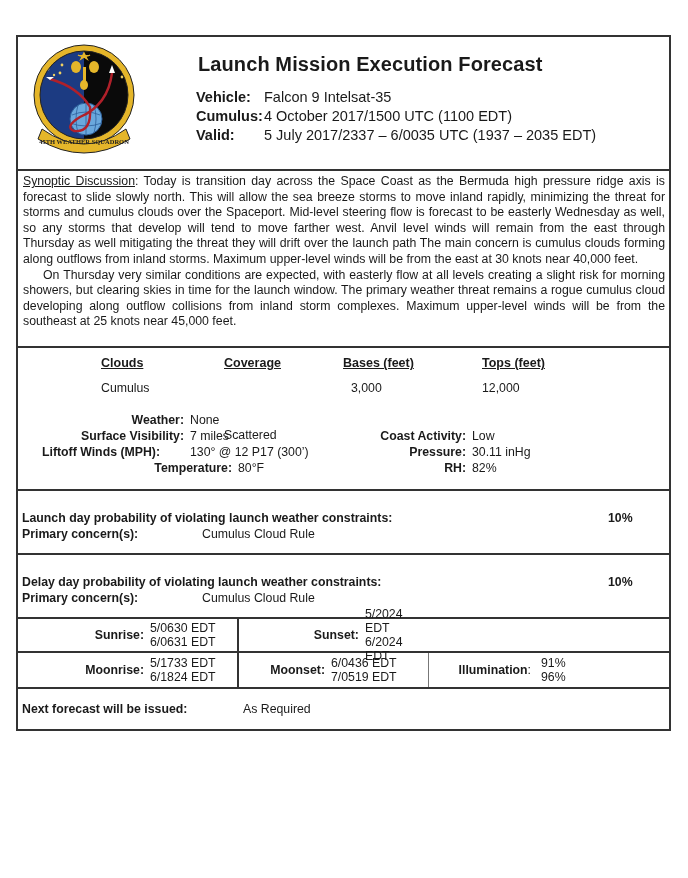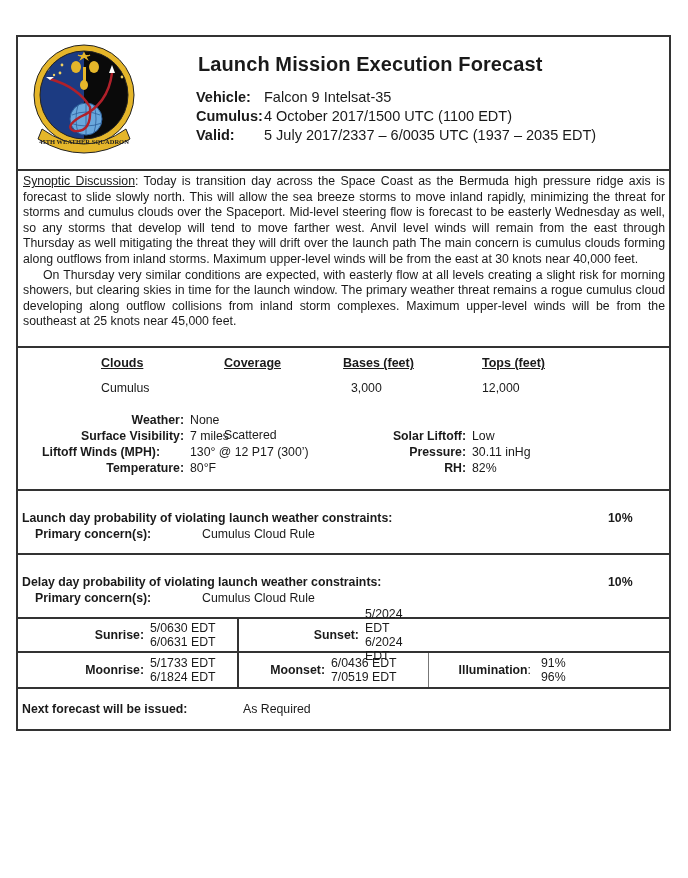--- a/index.html
+++ b/index.html
@@ -30,21 +30,21 @@
   .wxgrid { position: absolute; top: 64px; line-height: 16px; }
   .wxrow { display: flex; }
   .wxl { font-weight: bold; text-align: right; }
   .wxv { padding-left: 6px; }
 
   
   .prob { height: 64px; font-size: 12.3px; }
   .prob .line1 { position: absolute; left: 4px; top: 20px; font-weight: bold; }
   .prob .pct { position: absolute; left: 590px; top: 20px; font-weight: bold; }
   .prob .line2 { position: absolute; left: 4px; top: 36px; }
-  .prob .line2 .k { font-weight: bold; margin-left: 13px; }
+  .prob .line2 .k { font-weight: bold; }
   .prob .line2 .v { position: absolute; left: 180px; white-space: nowrap; }
 
   
   .astro { font-size: 12.3px; }
   .arow { display: flex; border-bottom: 2px solid #333; height: 34px; box-sizing: border-box; }
   .arow:last-child { border-bottom: none; }
   .acell { position: relative; display: flex; align-items: center; box-sizing: border-box; }
   .acell .lab { font-weight: bold; text-align: right; }
   .acell .val { line-height: 14px; padding-left: 6px; }
   .c1 { width: 221px; border-right: 2px solid #333; justify-content: flex-end; padding-right: 0; }
@@ -133,27 +133,27 @@
       </div>
       <div class="wxrow">
         <span class="wxl" style="width:166px;">Surface Visibility:</span>
         <span class="wxv">7 miles</span>
       </div>
       <div class="wxrow">
         <span class="wxl" style="width:166px;text-align:center;">Liftoff Winds (MPH):</span>
         <span class="wxv">130° @ 12 P17 (300’)</span>
       </div>
       <div class="wxrow">
-        <span class="wxl" style="width:166px;">Temperature:</span>
+        <span class="wxl" style="width:166px;padding-left:48px;">Temperature:</span>
         <span class="wxv">80°F</span>
       </div>
     </div>
     <div class="wxgrid" style="left:0; top:80px;">
       <div class="wxrow">
-        <span class="wxl" style="width:448px;">Solar Liftoff:</span>
+        <span class="wxl" style="width:448px;">Coast Activity:</span>
         <span class="wxv">Low</span>
       </div>
       <div class="wxrow">
         <span class="wxl" style="width:448px;">Pressure:</span>
         <span class="wxv">30.11 inHg</span>
       </div>
       <div class="wxrow">
         <span class="wxl" style="width:448px;">RH:</span>
         <span class="wxv">82%</span>
       </div>

